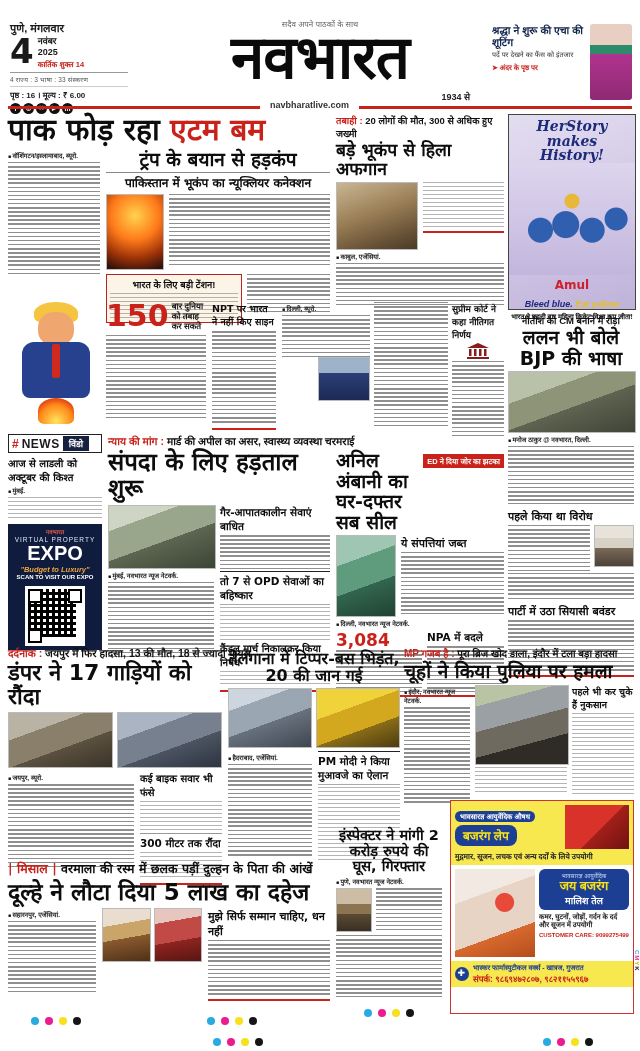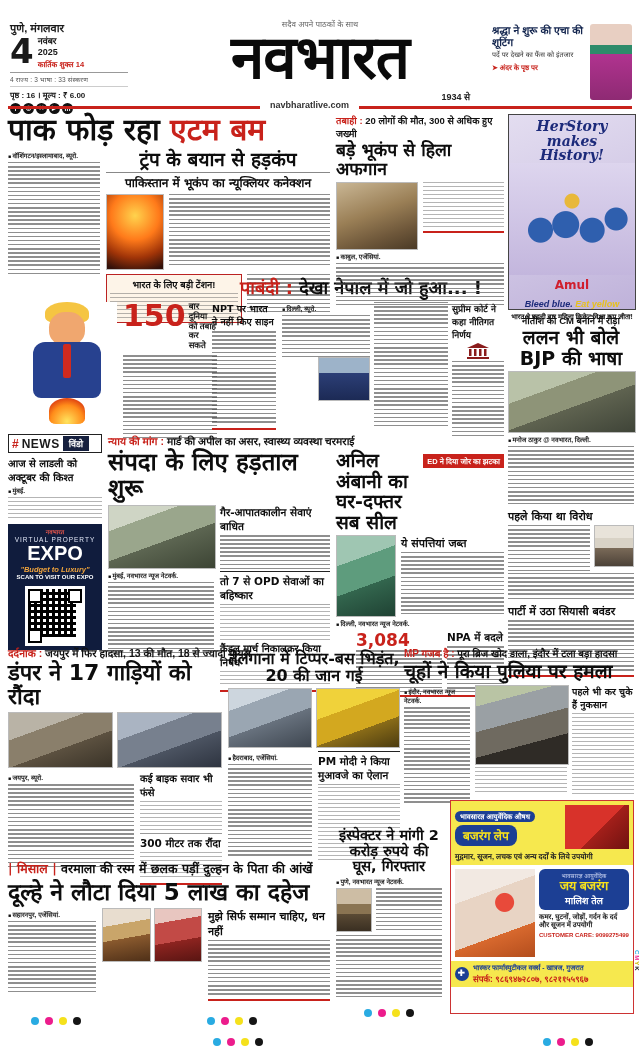--- a/index.html
+++ b/index.html
@@ -164,21 +164,21 @@
           <div class="tension" style="width:128px;flex:none;">
             <div class="t">भारत के लिए बड़ी टेंशन!</div>
             <div class="tx2" style="height:26px;margin-top:2px;"></div>
           </div>
           <div class="tx" style="flex:1;height:40px;"></div>
         </div>
       </div>
     </div>
   </div>
 
-  <div class="abs" style="left:19px;top:302px;width:198px;height:128px;display:flex;gap:6px;justify-content:space-between;">
+  <div class="abs" style="left:8px;top:302px;width:198px;height:128px;display:flex;justify-content:space-between;">
     <div class="trump" style="width:98px;height:122px;flex:none;">
       <span class="hair"></span>
         <span class="face"></span>
         <span class="suit"></span>
         <span class="tie"></span>
         <span class="flame"></span>
     </div>
     <div style="flex:1;">
       <div style="display:flex;gap:3px;align-items:flex-start;">
         <div class="statnum">150</div>
@@ -187,23 +187,20 @@
       <div class="tx" style="height:84px;margin-top:4px;"></div>
     </div>
   </div>
 
   <div class="abs" style="left:212px;top:302px;width:64px;height:128px;">
     <div class="sh" style="font-size:9.5px;">NPT पर भारत ने नहीं किए साइन</div>
     <div class="tx" style="height:94px;margin-top:3px;"></div>
     <div class="rl"></div>
   </div>
 
-  <div class="abs" style="left:240px;top:278px;width:268px;">
-    <div class="hd" style="font-size:18px;"><span class="kl">पाबंदी :</span> <span>देखा नेपाल में जो हुआ... !</span></div>
-  </div>
 
   <div class="abs" style="left:282px;top:302px;width:88px;height:128px;">
     <div class="by">दिल्ली, ब्यूरो.</div>
     <div class="tx" style="height:42px;"></div>
     <div class="ph" style="width:50px;height:42px;margin-left:auto;background:
          linear-gradient(180deg,#9db3c9 0 35%,#2c3f77 35%,#1c2a55);"></div>
   </div>
 
   <div class="abs" style="left:374px;top:302px;width:74px;height:128px;">
     <div class="tx" style="height:124px;"></div>
@@ -330,21 +327,21 @@
     <div style="display:flex;gap:5px;margin-top:3px;">
       <div class="ph" style="width:58px;height:80px;flex:none;background:
            linear-gradient(160deg,#9fc6b2 0 30%,#5e9c7d 30% 60%,#33664e 60%,#1f4233);"></div>
       <div style="flex:1;">
         <div class="sh" style="font-size:11px;">ये संपत्तियां जब्त</div>
         <div class="tx" style="height:62px;margin-top:2px;"></div>
       </div>
     </div>
     <div class="by">दिल्ली, नवभारत न्यूज नेटवर्क.</div>
     <div style="display:flex;gap:5px;">
-      <div style="width:86px;flex:none;margin-left:20px;">
+      <div style="width:86px;flex:none;">
         <div class="bigno">3,084</div>
         <div class="tx" style="height:42px;"></div>
       </div>
       <div style="flex:1;">
         <div class="sh" style="font-size:10.5px;">NPA में बदले</div>
         <div class="tx" style="height:46px;margin-top:2px;"></div>
       </div>
     </div>
     <div class="rl"></div>
   </div>

